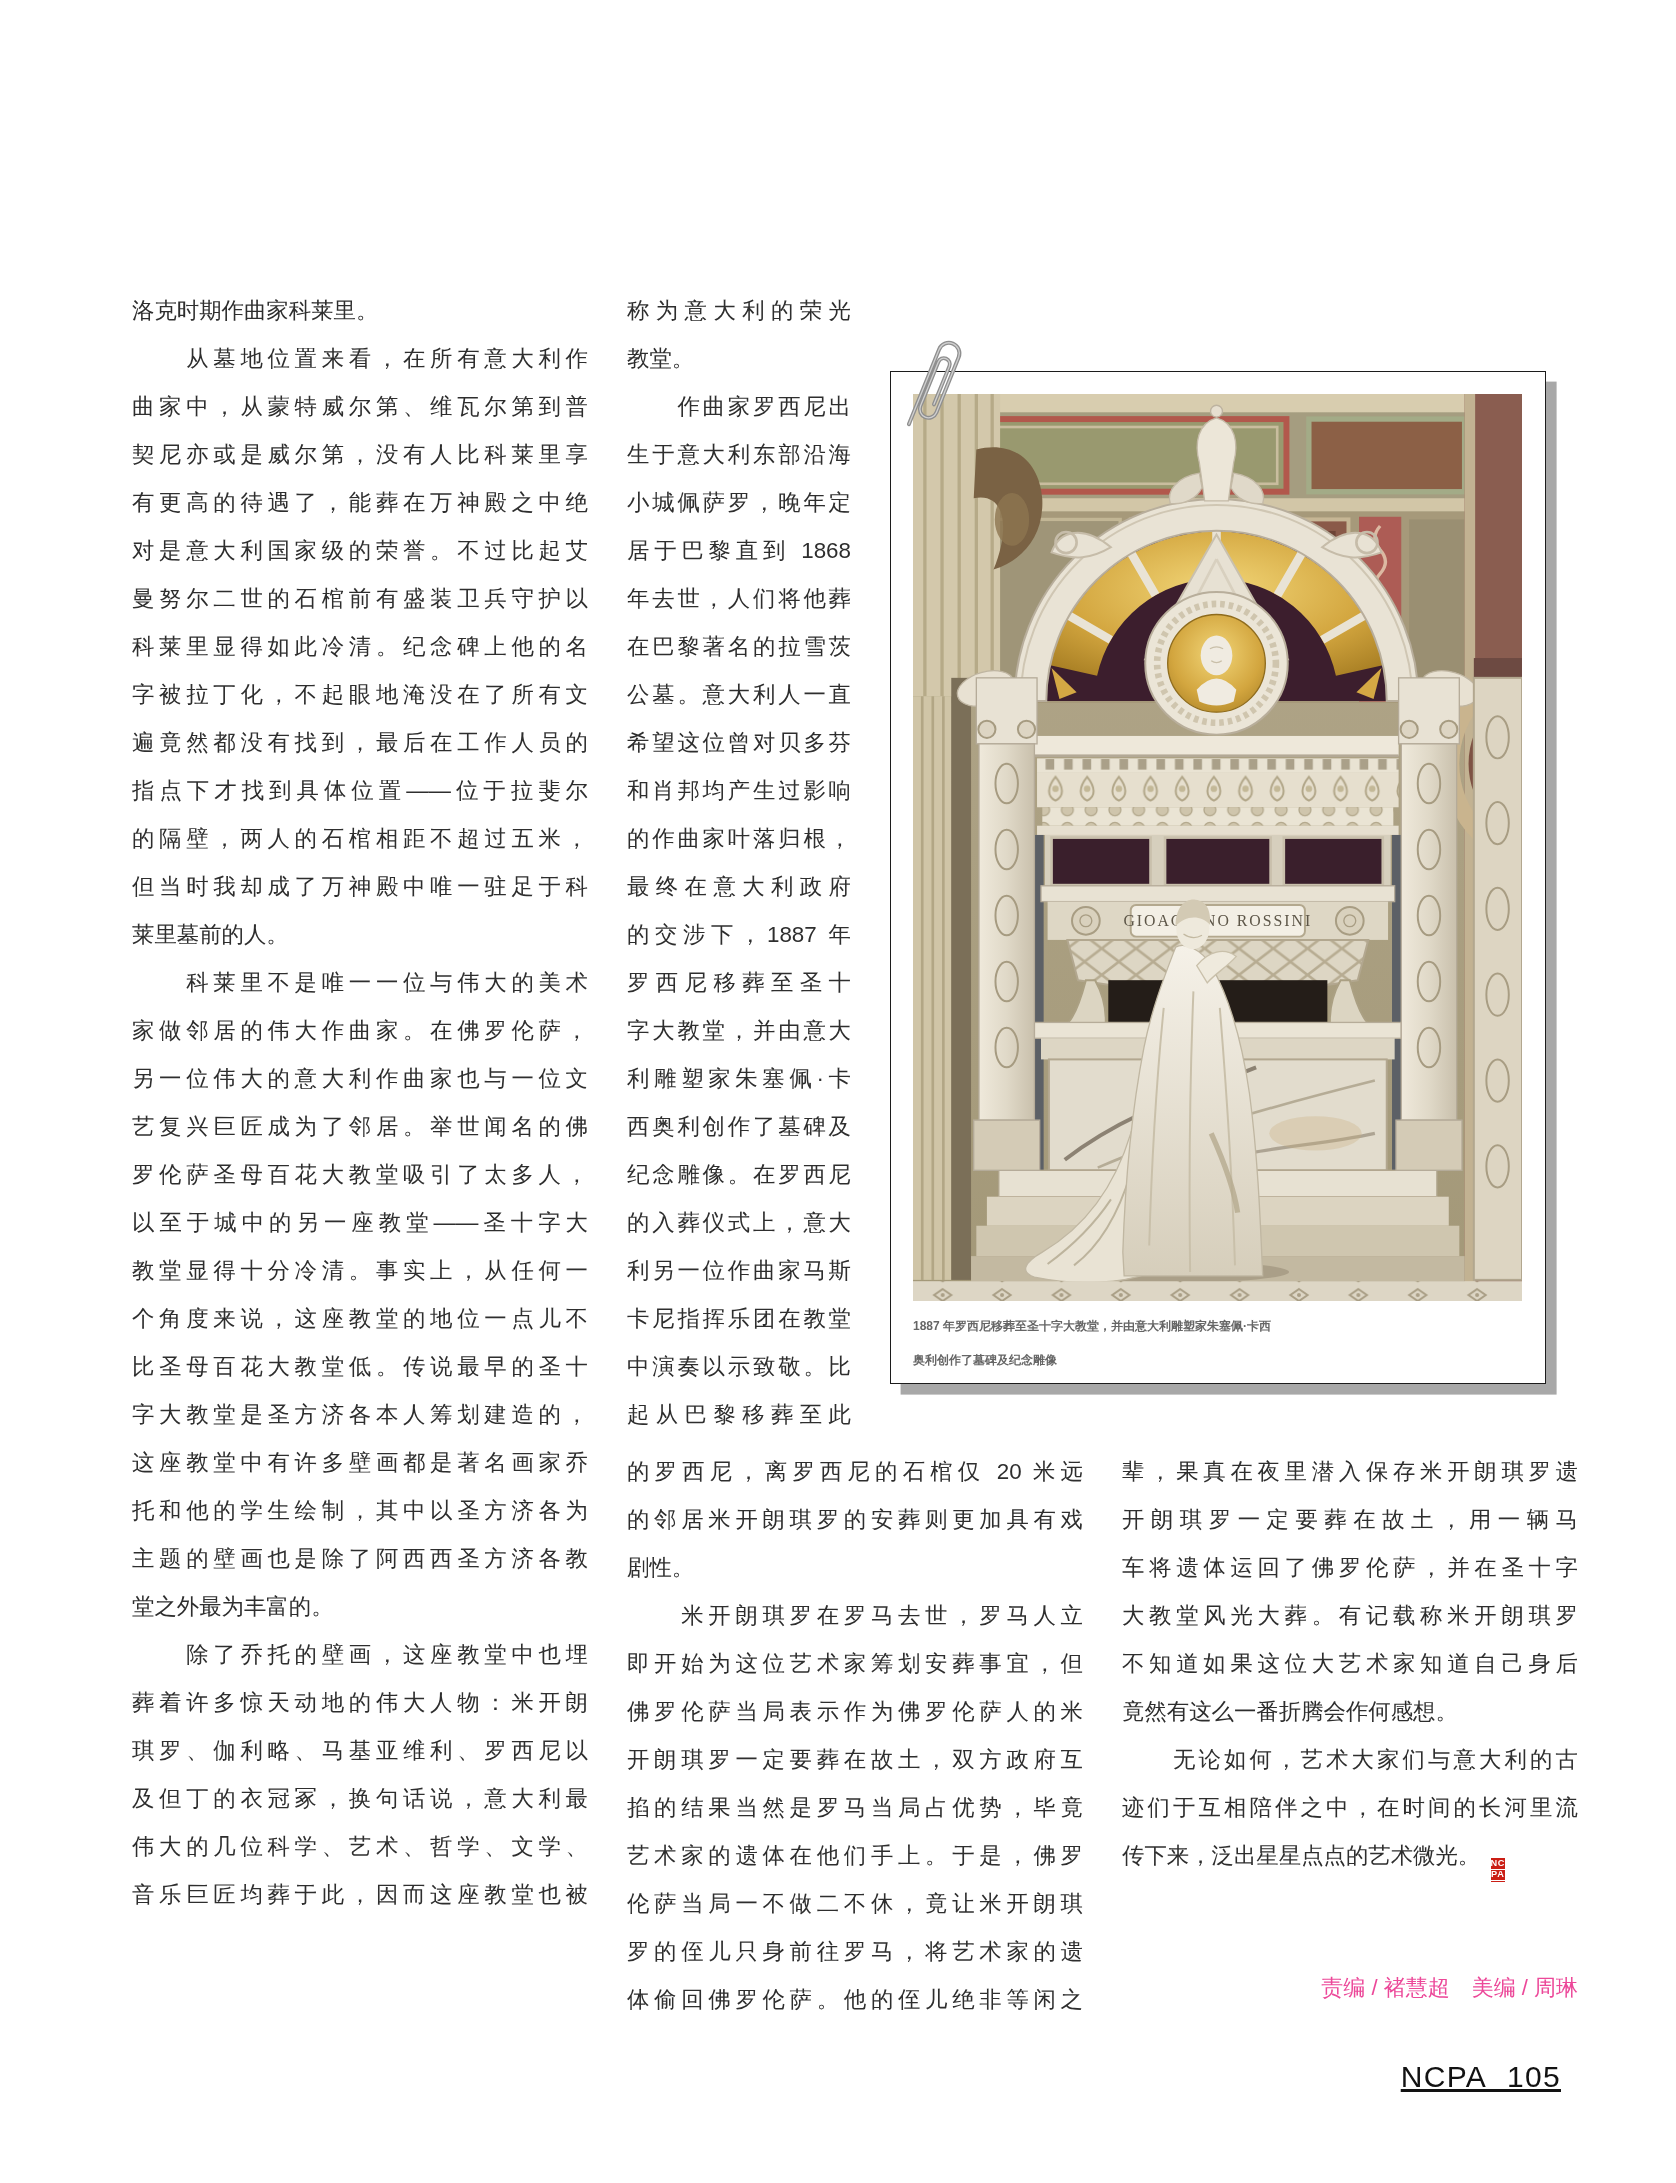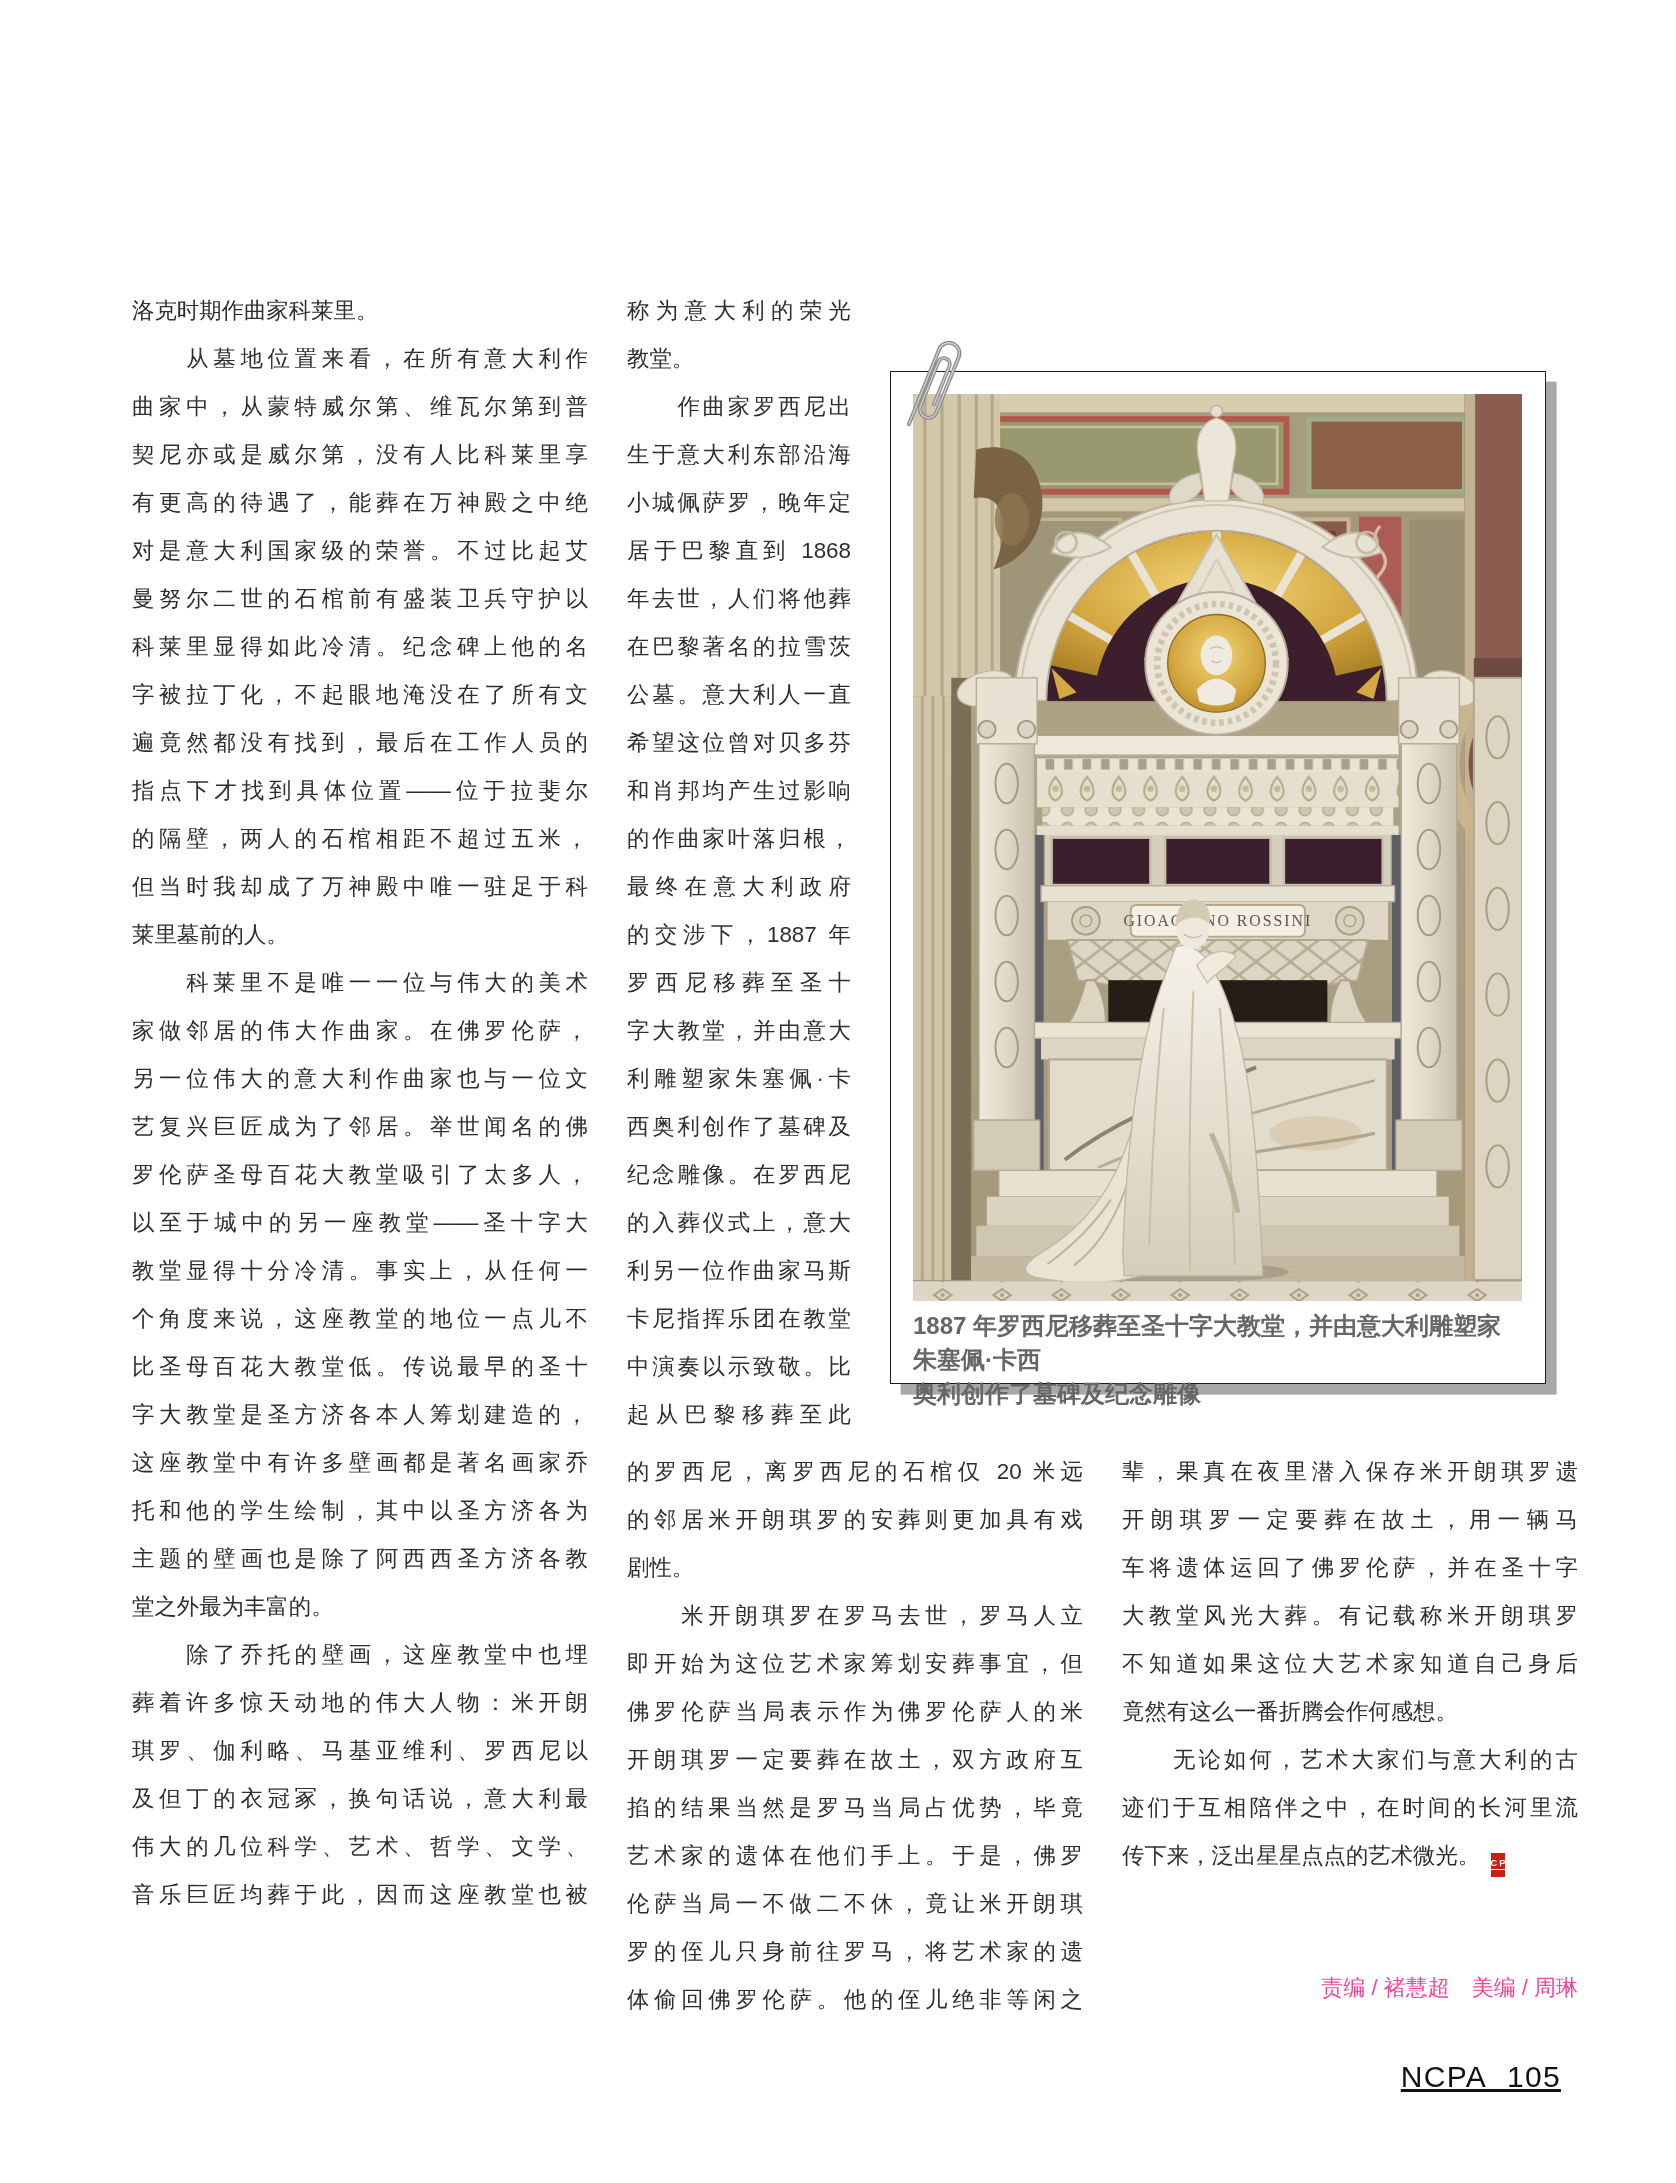--- a/index.html
+++ b/index.html
@@ -7,29 +7,29 @@
         font-family:"Liberation Sans",sans-serif;}
   
   .colblock{position:absolute;font-size:22.4px;color:#2e2e2e;}
   #col1{left:132px;top:287px;width:456px;}
   #col2n{left:627px;top:287px;width:224px;}
   #col2w{left:627px;top:1448px;width:456px;}
   #col3{left:1122px;top:1448px;width:456px;}
   .cline{height:48px;line-height:48px;text-align:justify;text-align-last:justify;white-space:normal;}
   .cline.end{text-align:left;text-align-last:left;}
   
-  .seal{display:inline-flex;flex-direction:row;align-items:center;justify-content:center;
+  .seal{display:inline-flex;flex-direction:column;align-items:center;justify-content:center;
         width:14px;height:24px;background:#cb1e15;margin-left:10.6px;vertical-align:-3.3px;line-height:1;margin-top:6px;}
   .seal span{display:block;color:#fff;font-size:9.2px;font-weight:bold;letter-spacing:0.7px;
              border-bottom:1.3px solid #fff;padding:0 0.7px 0.7px 0.7px;}
   
   .photo-card{position:absolute;left:890px;top:371px;width:656px;height:1013px;background:#ffffff;
               border:1.3px solid #1c1c1c;box-sizing:border-box;box-shadow:10.6px 10.6px 0 #a8a8a8;}
   .photo-svg{position:absolute;left:22px;top:22.4px;width:609px;height:907px;display:block;}
-  .caption{position:absolute;left:22px;top:937px;width:594px;font-size:24px;font-weight:bold;
+  .caption{position:absolute;left:22px;top:937px;width:594px;font-size:12px;font-weight:bold;
            color:#666666;line-height:34px;}
   
   .clip{position:absolute;left:918px;top:331px;width:37px;height:106px;
         transform:rotate(22deg);transform-origin:50% 50%;z-index:5;}
   
   .credits{position:absolute;left:1122px;top:1973px;width:456px;text-align:right;
            font-size:22px;color:#ec4899;}
   .folio{position:absolute;left:1297px;top:2060px;width:264px;text-align:right;
          font-size:30px;letter-spacing:1.3px;word-spacing:12px;color:#121212;text-decoration:underline;}
 </style>

